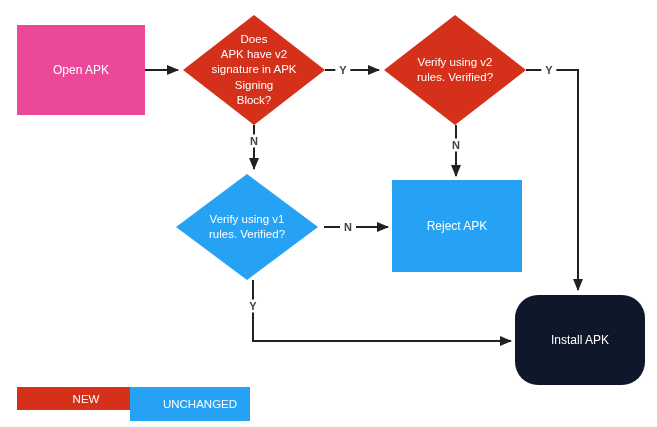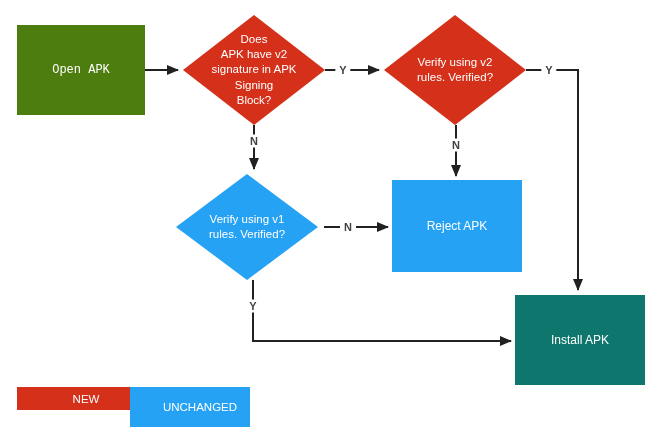--- a/index.html
+++ b/index.html
@@ -27,21 +27,21 @@
     color:#ffffff; font-size:11.5px;padding-left:20px;
   }
   
   .n-open    { left:17px;  top:25px;  width:128px; height:90px; }
   .n-d1      { left:183px; top:15px;  width:142px; height:110px; padding:0 6px; box-sizing:border-box; }
   .n-d2      { left:384px; top:15px;  width:142px; height:110px; }
   .n-d3      { left:176px; top:174px; width:142px; height:106px; }
   .n-reject  { left:392px; top:180px; width:130px; height:92px; }
   .n-install { left:515px; top:295px; width:130px; height:90px; }
   .l-new       { left:17px;  top:387px; width:98px;  height:23px; }
-  .l-unchanged { left:130px; top:387px; width:100px; height:40px; }
+  .l-unchanged { left:130px; top:387px; width:100px; height:34px; }
   .el-y1 { left:343px; top:70px; }
   .el-n1 { left:254px; top:141px; }
   .el-y2 { left:549px; top:70px; }
   .el-n2 { left:456px; top:145px; }
   .el-n3 { left:348px; top:227px; }
   .el-y3 { left:253px; top:306px; }
 </style>
 </head>
 <body>
 
@@ -57,21 +57,21 @@
       <line x1="145" y1="70" x2="178" y2="70" marker-end="url(#arrow)"></line>
       <line x1="325" y1="70" x2="379" y2="70" marker-end="url(#arrow)"></line>
       <line x1="254" y1="125" x2="254" y2="169" marker-end="url(#arrow)"></line>
       <polyline points="526,70 578,70 578,290" marker-end="url(#arrow)"></polyline>
       <line x1="456" y1="125" x2="456" y2="176" marker-end="url(#arrow)"></line>
       <line x1="324" y1="227" x2="388" y2="227" marker-end="url(#arrow)"></line>
       <polyline points="253,280 253,341 511,341" marker-end="url(#arrow)"></polyline>
     </g>
   </svg>
 
-  <div class="node rect-node n-open" style="background-color: #4d7c0f; font-family: Liberation Mono, monospace;">
+  <div class="node rect-node n-open" style="background-color: #ec4899;">
     <span>Open APK</span>
   </div>
 
   <div class="node diamond-node n-d1" style="background-color: rgb(212, 48, 26);">
     <span>Does
 APK have v2
 signature in APK
 Signing
 Block?</span>
   </div>
@@ -83,21 +83,21 @@
 
   <div class="node diamond-node n-d3" style="background-color: rgb(38, 162, 244);">
     <span>Verify using v1
 rules. Verified?</span>
   </div>
 
   <div class="node rect-node n-reject" style="background-color: rgb(38, 162, 244);">
     <span>Reject APK</span>
   </div>
 
-  <div class="node rect-node n-install" style="background-color: #0f766e;">
+  <div class="node rect-node n-install" style="background-color: #0f172a; border-radius: 23px;">
     <span>Install APK</span>
   </div>
 
   <div class="edge-label el-y1">Y</div>
   <div class="edge-label el-n1">N</div>
   <div class="edge-label el-y2">Y</div>
   <div class="edge-label el-n2">N</div>
   <div class="edge-label el-n3">N</div>
   <div class="edge-label el-y3">Y</div>
 

